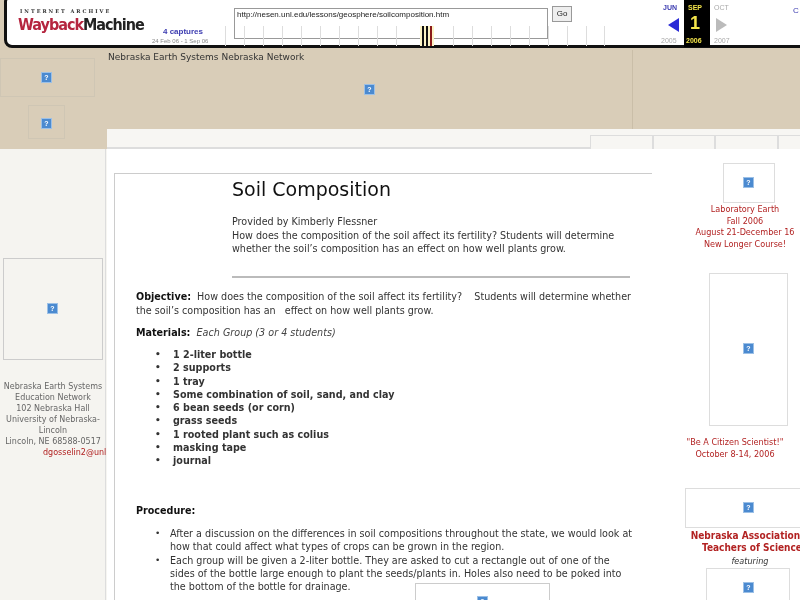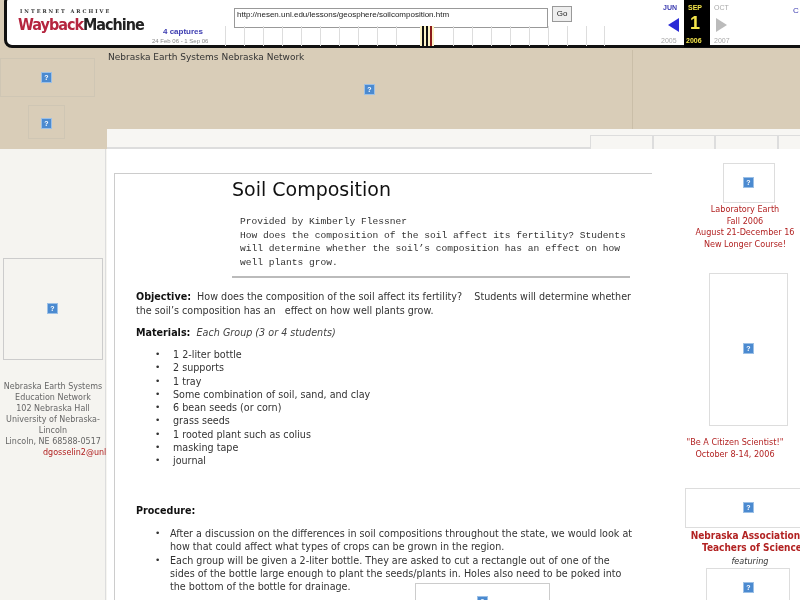--- a/index.html
+++ b/index.html
@@ -5,21 +5,21 @@
   * { box-sizing: border-box; margin: 0; padding: 0; }
   html, body { width: 800px; height: 600px; overflow: hidden; background: #f6f5f1; font-family: "DejaVu Sans", sans-serif; }
 
   
   #wb { position: absolute; left: 0; top: 0; width: 800px; height: 50px; background: #d8ccb6; }
   #wb-inner { position: absolute; left: 4px; top: -6px; width: 810px; height: 54px; background: #fff; border: 3px solid #111; border-radius: 8px; }
   #wb-logo-top { position: absolute; left: 20px; top: 8px; font-size: 5px; letter-spacing: 2px; color: #333; font-family: "DejaVu Serif", serif; font-weight: bold; }
   #wb-logo { position: absolute; left: 18px; top: 15px; font-size: 16px; font-weight: bold; letter-spacing: -1px; font-family: "DejaVu Sans Condensed", "DejaVu Sans", sans-serif; }
   #wb-logo .w1 { color: #b5253f; }
   #wb-logo .w2 { color: #222; }
-  #wb-url { position: absolute; left: 234px; top: 8px; width: 314px; height: 20px; border: 1px solid #999; background: #fff; font-size: 8px; padding: 1px 2px; color: #222; font-family: "Liberation Sans", sans-serif; }
+  #wb-url { position: absolute; left: 234px; top: 8px; width: 314px; height: 31px; border: 1px solid #999; background: #fff; font-size: 8px; padding: 1px 2px; color: #222; font-family: "Liberation Sans", sans-serif; }
   #wb-go { position: absolute; left: 552px; top: 6px; width: 20px; height: 16px; border: 1px solid #999; background: #eee; font-size: 8px; text-align: center; line-height: 14px; color: #222; font-family: "Liberation Sans", sans-serif; }
   #wb-caps { position: absolute; left: 163px; top: 27px; font-size: 8px; color: #3b3bb0; font-weight: bold; font-family: "Liberation Sans", sans-serif; }
   #wb-range { position: absolute; left: 152px; top: 38px; font-size: 6px; color: #888; font-family: "Liberation Sans", sans-serif; }
   #wb-timeline { position: absolute; left: 225px; top: 26px; width: 380px; height: 20px; }
   .tl-tick { position: absolute; top: 0; width: 1px; height: 20px; background: #ddd; }
   .tl-cap { position: absolute; top: 0; width: 2px; height: 20px; background: #111; }
   .tl-cap.red { background: #8a1a1a; }
   #tl-hl { position: absolute; left: 195px; top: 0; width: 14px; height: 20px; background: #fdf4c5; }
   .mo { position: absolute; font-size: 7px; font-weight: bold; font-family: "Liberation Sans", sans-serif; }
   #mo-prev { left: 663px; top: 4px; color: #3b3bb0; }
@@ -46,28 +46,28 @@
   
   #sidebar { position: absolute; left: 0; top: 149px; width: 106px; height: 451px; background: #f5f4f0; border-right: 1px solid #ddd; }
   #sb-img { position: absolute; left: 3px; top: 258px; width: 100px; height: 102px; border: 1px solid #ccc; background: #f5f4f0; }
   #sb-addr { position: absolute; left: 0; top: 381px; width: 106px; text-align: center; font-size: 8px; line-height: 11px; color: #666; font-family: "DejaVu Sans", sans-serif; }
   #sb-email { color: #b22222; margin-left: 43px; }
 
   
   #main { position: absolute; left: 107px; top: 149px; width: 545px; height: 451px; background: #fff; }
   #content-box { position: absolute; left: 114px; top: 173px; width: 540px; height: 430px; border-top: 1px solid #ccc; border-left: 1px solid #ccc; background: #fff; }
   #title { position: absolute; left: 232px; top: 178px; font-size: 19px; font-weight: normal; color: #111; font-family: "DejaVu Sans", sans-serif; }
-  #intro { position: absolute; left: 240px; top: 215px; width: 400px; font-size: 9.6px; line-height: 13.5px; color: #333; font-family: Liberation Mono, monospace; }
+  #intro { position: absolute; left: 232px; top: 215px; width: 400px; font-size: 9.6px; line-height: 13.5px; color: #333; }
   #divider { position: absolute; left: 232px; top: 276px; width: 398px; height: 2px; background: #bbb; }
   .p { position: absolute; left: 136px; width: 500px; font-size: 9.6px; line-height: 13.5px; color: #333; }
   .p b { color: #111; }
   #obj { top: 290px; }
   #mat { top: 326px; }
   #mat i { color: #444; }
-  #mat-list { position: absolute; left: 155px; top: 348px; font-size: 9.6px; line-height: 13.3px; color: #333; list-style: none; }
+  #mat-list { position: absolute; left: 155px; top: 348px; font-size: 9.6px; line-height: 13.3px; color: #333; list-style: none; font-weight: bold; }
   #mat-list li { position: relative; padding-left: 18px; }
   #mat-list li::before { content: "•"; position: absolute; left: 0; top: 0; font-size: 9px; }
   #proc { top: 504px; font-weight: bold; color: #111; }
   #proc-list { position: absolute; left: 155px; top: 527px; width: 480px; font-size: 9.6px; line-height: 13.3px; color: #333; list-style: none; }
   #proc-list li { position: relative; padding-left: 15px; }
   #proc-list li::before { content: "•"; position: absolute; left: 0; top: 0; font-size: 9px; }
   #proc-img { position: absolute; left: 415px; top: 583px; width: 135px; height: 20px; border: 1px solid #ccc; background: #fff; }
 
   
   #right { position: absolute; left: 652px; top: 149px; width: 148px; height: 451px; background: #fff; }

